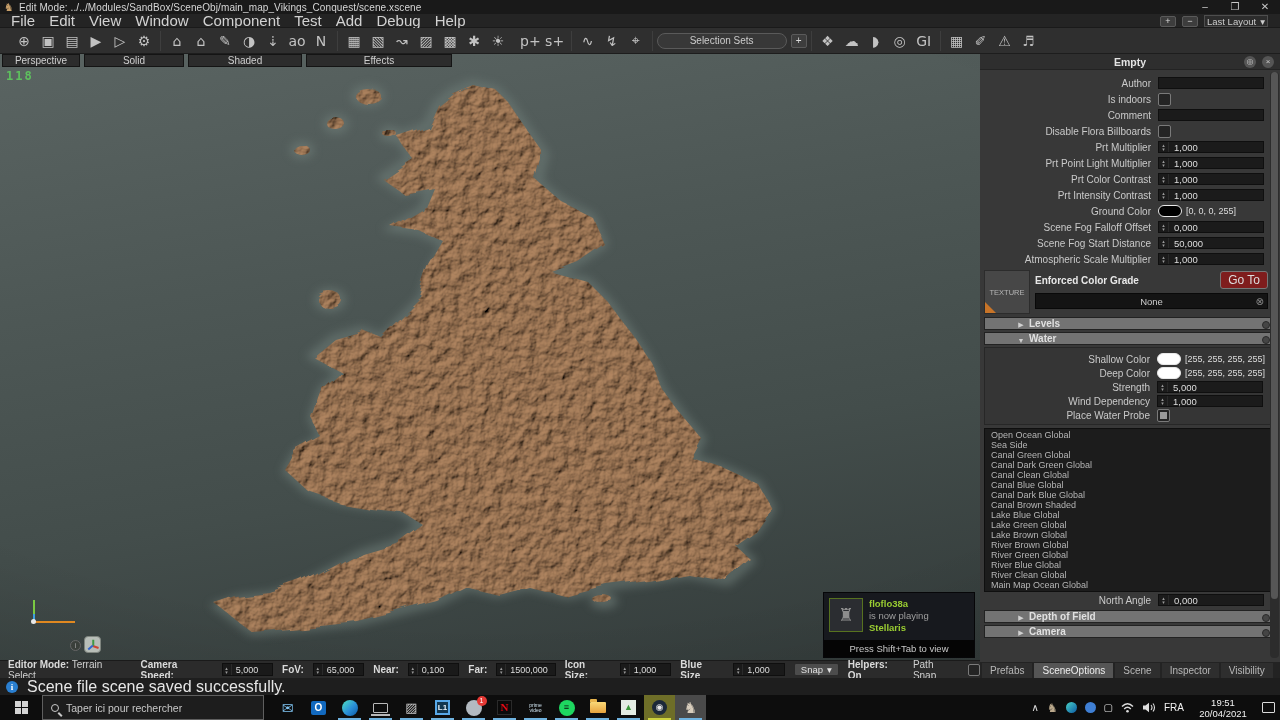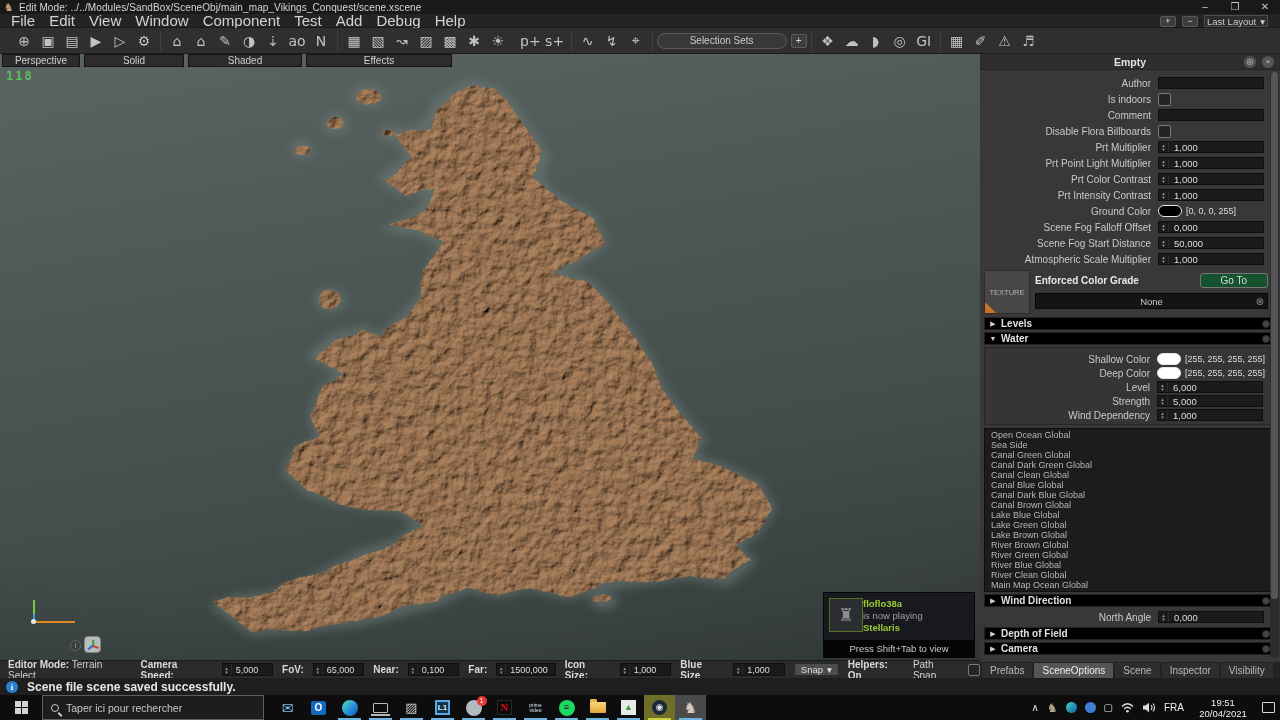--- a/index.html
+++ b/index.html
@@ -63,21 +63,21 @@
   #viewcube i.r { background:#cc4433; transform:rotate(20deg); transform-origin:left; }
   #viewcube i.g { background:#3f9944; transform:rotate(-90deg); transform-origin:left; }
   #viewcube i.b { background:#3366cc; transform:rotate(140deg); transform-origin:left; }
 
   
   #steam-note { position:absolute; left:823px; top:538px; width:152px; height:66px; z-index:6;
     background:#17191e; border:1px solid #060608; }
   #steam-note .sn-top { display:flex; padding:5px; height:47px; }
   #steam-note .avatar { width:34px; height:34px; background:#2b2d31; border:1px solid #57721f;
     color:#8d8d8d; font-size:18px; text-align:center; line-height:32px; }
-  #steam-note .sn-txt { font-size:9.5px; line-height:12px; }
+  #steam-note .sn-txt { margin-left:6px; font-size:9.5px; line-height:12px; }
   .sn-name, .sn-game { color:#9acd32; font-weight:bold; }
   .sn-action { color:#9f9f9f; }
   #steam-note .sn-hint { height:17px; background:#050505; color:#c8c8c8; font-size:9.5px;
     display:flex; align-items:center; justify-content:center; }
 
   
   #rightpanel { position:absolute; left:980px; top:54px; width:300px; height:624px; background:#383838; overflow:hidden; }
   #panel-hdr { height:16px; background:#2e2e2e; border-bottom:1px solid #232323; position:relative;
     display:flex; align-items:center; justify-content:center; }
   #panel-hdr .ph-title { color:#e2e2e2; font-size:10.5px; font-weight:bold; }
@@ -101,26 +101,26 @@
   .swval { color:#ddd; font-size:9px; white-space:nowrap; }
 
   #texture-block { display:flex; margin:3px 12px 3px 4px; }
   #tex-thumb { width:46px; height:44px; background:#474747; border:1px solid #2c2c2c; position:relative;
     color:#b5b5b5; font-size:7.5px; display:flex; align-items:center; justify-content:center; }
   #tex-thumb::after { content:''; position:absolute; left:0; bottom:0; width:0; height:0;
     border-bottom:11px solid #c87428; border-right:11px solid transparent; }
   #tex-right { flex:1; margin-left:5px; }
   #tex-row1 { display:flex; align-items:center; height:20px; }
   #tex-name { flex:1; color:#e8e8e8; font-size:10px; font-weight:bold; }
-  #goto-btn { border:1px solid #777; border-radius:3px; background:#14532d; color:#ddd; font-size:10px; padding:1px 20px; }
+  #goto-btn { border:1px solid #777; border-radius:3px; background:#7f1d1d; color:#ddd; font-size:12px; padding:1px 7px; }
   #none-select { margin-top:3px; height:16px; background:#141414; border:1px solid #090909; position:relative;
     display:flex; align-items:center; justify-content:center; color:#ccc; font-size:9.5px; }
   #none-select .x { position:absolute; right:3px; color:#8a8a8a; font-size:10px; }
 
-  .sect { display:flex; align-items:center; height:13px; background:#000000; border:1px solid #222; margin:2px 4px; }
+  .sect { display:flex; align-items:flex-end; height:13px; background:#737373; border:1px solid #222; margin:2px 4px;padding-left:28px; }
   .sect .arr { width:16px; text-align:center; color:#d0d0d0; font-size:7px; }
   .sect .slabel { color:#e0e0e0; font-size:10px; font-weight:bold; }
   .sect .dot { margin-left:auto; margin-right:5px; width:8px; height:8px; border-radius:50%;
     background:#454545; border:1px solid #2a2a2a; }
   .subpanel { margin:0 4px; border:1px solid #272727; background:#353535; padding:4px 8px 2px 0; }
   #water-list { margin:3px 4px 0 4px; background:#1c1c1c; border:1px solid #0f0f0f; padding:1px 0; }
   .wp-item { height:10px; line-height:10px; padding-left:6px; color:#b5b5b5; font-size:9px; white-space:nowrap; }
 
   #panel-scroll { position:absolute; right:1px; top:18px; bottom:20px; width:9px; background:#2c2c2c; border-radius:4px; }
   #panel-thumb { position:absolute; left:1px; right:1px; top:0; height:90%; background:#565656; border-radius:4px; }
@@ -142,21 +142,21 @@
   .st-num .nval { font-size:9px; margin-left:4px; }
   #snap-btn { display:flex; align-items:center; gap:4px; background:#4c4c4c; border:1px solid #2a2a2a;
     border-radius:2px; padding:0 6px; height:13px; font-size:9.5px; color:#e0e0e0; }
   #pathsnap-chk { width:12px; height:12px; background:#242424; border:1px solid #7a7a7a; border-radius:2px; }
 
   
   #messagebar { position:absolute; left:0; top:678px; width:1280px; height:17px; background:#1e1e1e;
     display:flex; align-items:center; padding-left:6px; gap:9px; }
   #info-ico { width:12px; height:12px; border-radius:50%; background:#2a7fd0; color:#fff;
     font-size:9px; font-weight:bold; text-align:center; line-height:12px; font-family:"Liberation Serif",serif; }
-  #msg-text { color:#e6e6e6; font-size:12px;font-weight:bold; }
+  #msg-text { color:#e6e6e6; font-size:16px; }
 
   
   #taskbar { position:absolute; left:0; top:695px; width:1280px; height:25px; background:#0d0d0d;
     display:flex; align-items:stretch; }
   #start-btn { width:42px; display:flex; align-items:center; justify-content:center; }
   #winlogo { display:grid; grid-template-columns:6px 6px; grid-template-rows:6px 6px; gap:1px; }
   #winlogo span { background:#d4d4d4; }
   #search-box { width:222px; background:#1d1d1d; border:1px solid #5f5f5f; display:flex; align-items:center;
     padding-left:8px; gap:7px; margin:0; }
   #mag { width:8px; height:8px; border:1.5px solid #c8c8c8; border-radius:50%; position:relative; }
@@ -494,74 +494,66 @@
           </span>
       </div>
       <div class="wrow">
         <span class="plabel">Deep Color</span>
         <span class="pctrl">
             <span class="swatch" style="background:#fff"></span>
             <span class="swval">[255, 255, 255, 255]</span>
           </span>
       </div>
       <div class="wrow">
-        <span class="plabel">Level</span>
-        <span class="pctrl">
-            <span class="num">
-              <span class="spin">▴<br>▾</span>
-              <span class="nval">6,000</span>
-            </span>
-          </span>
-      </div>
-      <div class="wrow">
         <span class="plabel">Strength</span>
         <span class="pctrl">
             <span class="num">
               <span class="spin">▴<br>▾</span>
               <span class="nval">5,000</span>
             </span>
           </span>
       </div>
       <div class="wrow">
         <span class="plabel">Wind Dependency</span>
         <span class="pctrl">
             <span class="num">
               <span class="spin">▴<br>▾</span>
               <span class="nval">1,000</span>
             </span>
+          </span>
+      </div>
+      <div class="wrow">
+        <span class="plabel">Place Water Probe</span>
+        <span class="pctrl">
+            <span class="chk checked"></span>
           </span>
       </div>
     </div>
 
     <div id="water-list">
       <div>
           <div class="wp-item">Open Ocean Global</div>
           <div class="wp-item">Sea Side</div>
           <div class="wp-item">Canal Green Global</div>
           <div class="wp-item">Canal Dark Green Global</div>
           <div class="wp-item">Canal Clean Global</div>
           <div class="wp-item">Canal Blue Global</div>
           <div class="wp-item">Canal Dark Blue Global</div>
-          <div class="wp-item">Canal Brown Global</div>
+          <div class="wp-item">Canal Brown Shaded</div>
           <div class="wp-item">Lake Blue Global</div>
           <div class="wp-item">Lake Green Global</div>
           <div class="wp-item">Lake Brown Global</div>
           <div class="wp-item">River Brown Global</div>
           <div class="wp-item">River Green Global</div>
           <div class="wp-item">River Blue Global</div>
           <div class="wp-item">River Clean Global</div>
           <div class="wp-item">Main Map Ocean Global</div>
         </div>
     </div>
 
-    <div class="sect">
-      <span class="arr">▶</span>
-      <span class="slabel">Wind Direction</span>
-      <span class="dot"></span>
-    </div>
 
     <div class="prow" style="padding-right:12px">
       <span class="plabel">North Angle</span>
       <span class="pctrl">
           <span class="num">
             <span class="spin">▴<br>▾</span>
             <span class="nval">0,000</span>
           </span>
         </span>
     </div>

